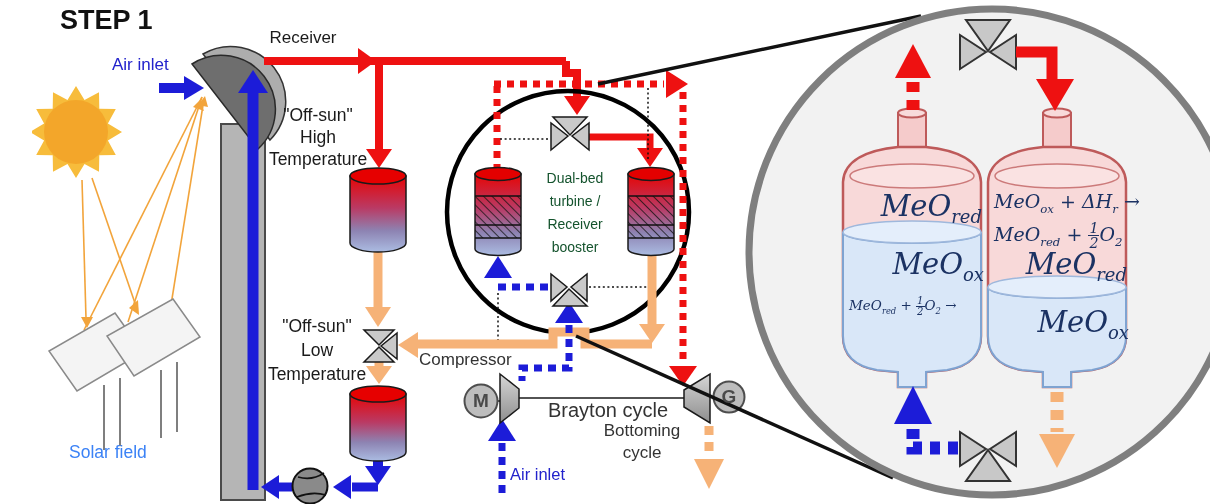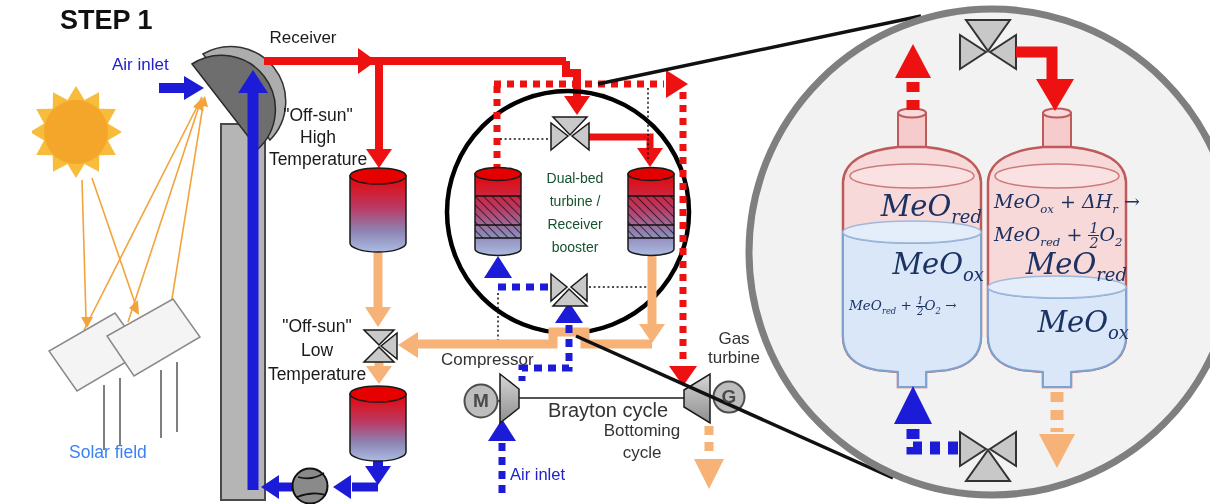--- a/index.html
+++ b/index.html
@@ -272,28 +272,24 @@
 
 <div class="lbl" style="left:37px;top:442px;font-size:17.5px;color:#3b82f6;">Solar field</div>
 
 <div class="lbl center" style="left:483px;top:167px;width:120px;font-size:14px;line-height:23px;color:#14532d;text-align:center;">
   <span>Dual-bed</span><br>
   <span>turbine /</span><br>
   <span>Receiver</span><br>
   <span>booster</span>
 </div>
 
-<div class="lbl" style="left:409px;top:350px;font-size:17px;color:#333;">Compressor</div>
+<div class="lbl" style="left:387px;top:350px;font-size:17px;color:#333;">Compressor</div>
 
 <div class="lbl" style="left:516px;top:399px;font-size:20px;color:#333;">Brayton cycle</div>
 
-<div class="lbl center" style="left:662px;top:329px;width:80px;font-size:17px;line-height:19px;color:#333;">
-  <span>Gas</span><br>
-  <span>turbine</span>
-</div>
 
 <div class="lbl center" style="left:560px;top:420px;width:100px;font-size:17px;line-height:22px;color:#333;">
   <span>Bottoming</span><br>
   <span>cycle</span>
 </div>
 
 <div class="lbl blue" style="left:478px;top:465px;font-size:16.5px;">Air inlet</div>
 
 <div class="lbl center" style="left:439px;top:390px;width:20px;font-size:19px;font-weight:bold;color:#4a4a4a;">M</div>
 

